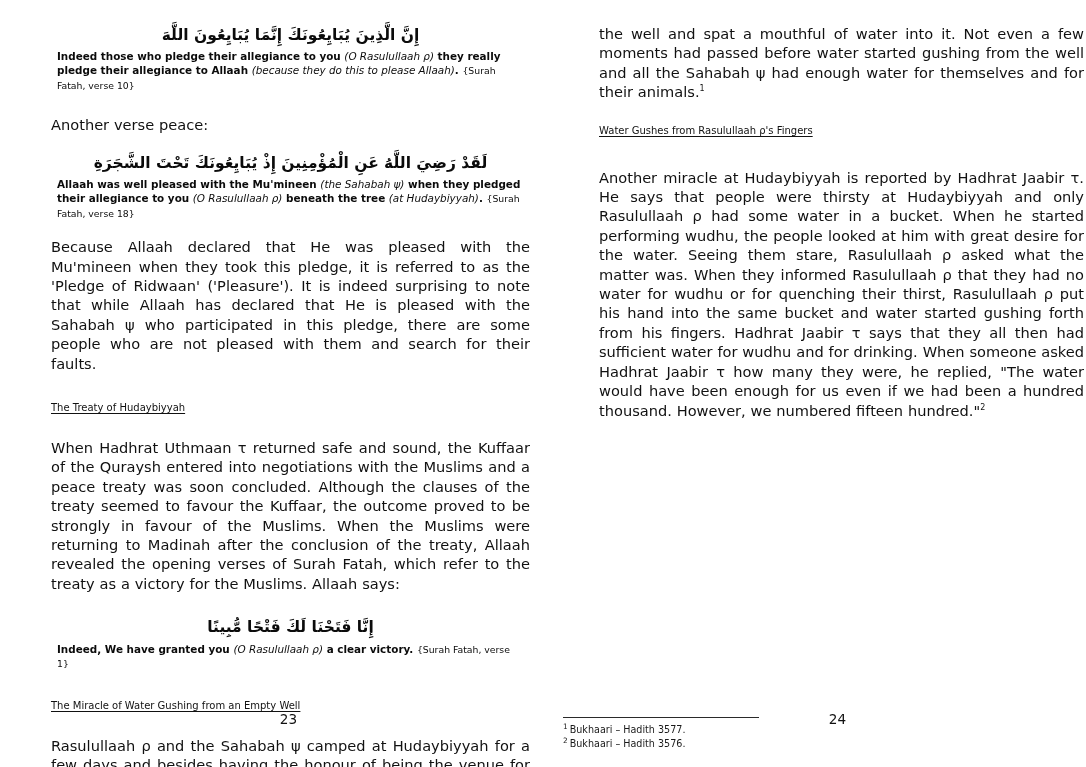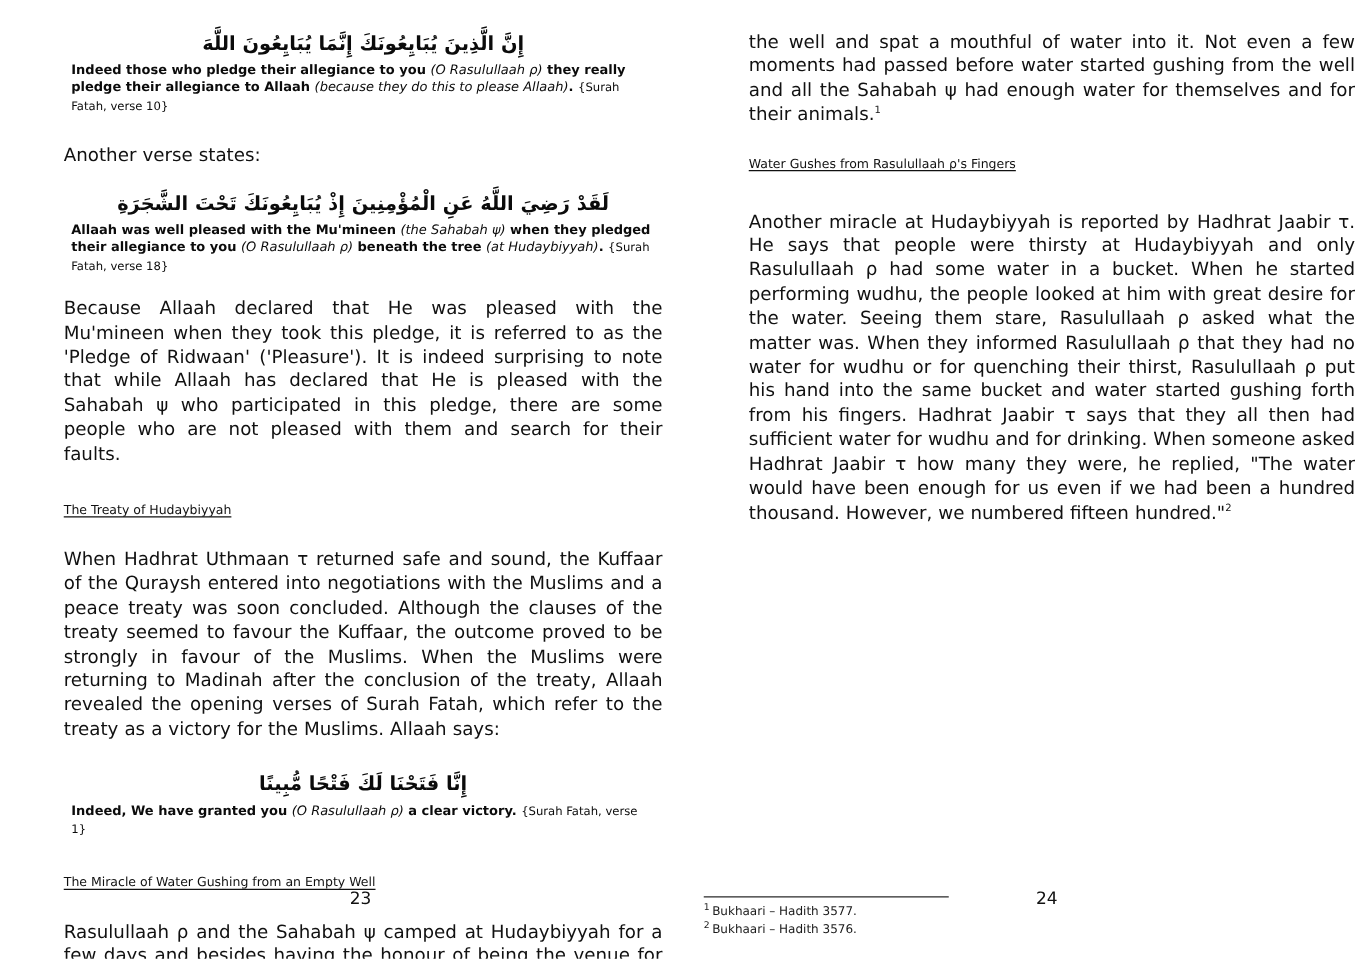--- a/index.html
+++ b/index.html
@@ -156,21 +156,21 @@
   <div class="page page-left">
     <div class="page-body">
 
       <div class="arabic">إِنَّ الَّذِينَ يُبَايِعُونَكَ إِنَّمَا يُبَايِعُونَ اللَّهَ</div>
       <div class="verse-trans">
         <span>Indeed those who pledge their allegiance to you </span><span class="it">(O Rasulullaah ρ)</span><span> they really pledge their allegiance to Allaah </span><span class="it">(because they do this to please Allaah)</span><span>.</span> <span class="ref">{Surah Fatah, verse 10}</span>
       </div>
 
       <div class="gap-l"></div>
 
-      <p class="body" style="text-align:left;">Another verse states:</p>
+      <p class="body" style="text-align:left;">Another verse peace:</p>
 
       <div class="gap-m"></div>
 
       <div class="arabic">لَقَدْ رَضِيَ اللَّهُ عَنِ الْمُؤْمِنِينَ إِذْ يُبَايِعُونَكَ تَحْتَ الشَّجَرَةِ</div>
       <div class="verse-trans">
         <span>Allaah was well pleased with the Mu'mineen </span><span class="it">(the Sahabah ψ)</span><span> when they pledged their allegiance to you </span><span class="it">(O Rasulullaah ρ)</span><span> beneath the tree </span><span class="it">(at Hudaybiyyah)</span><span>.</span> <span class="ref">{Surah Fatah, verse 18}</span>
       </div>
 
       <div class="gap-m"></div>
 

